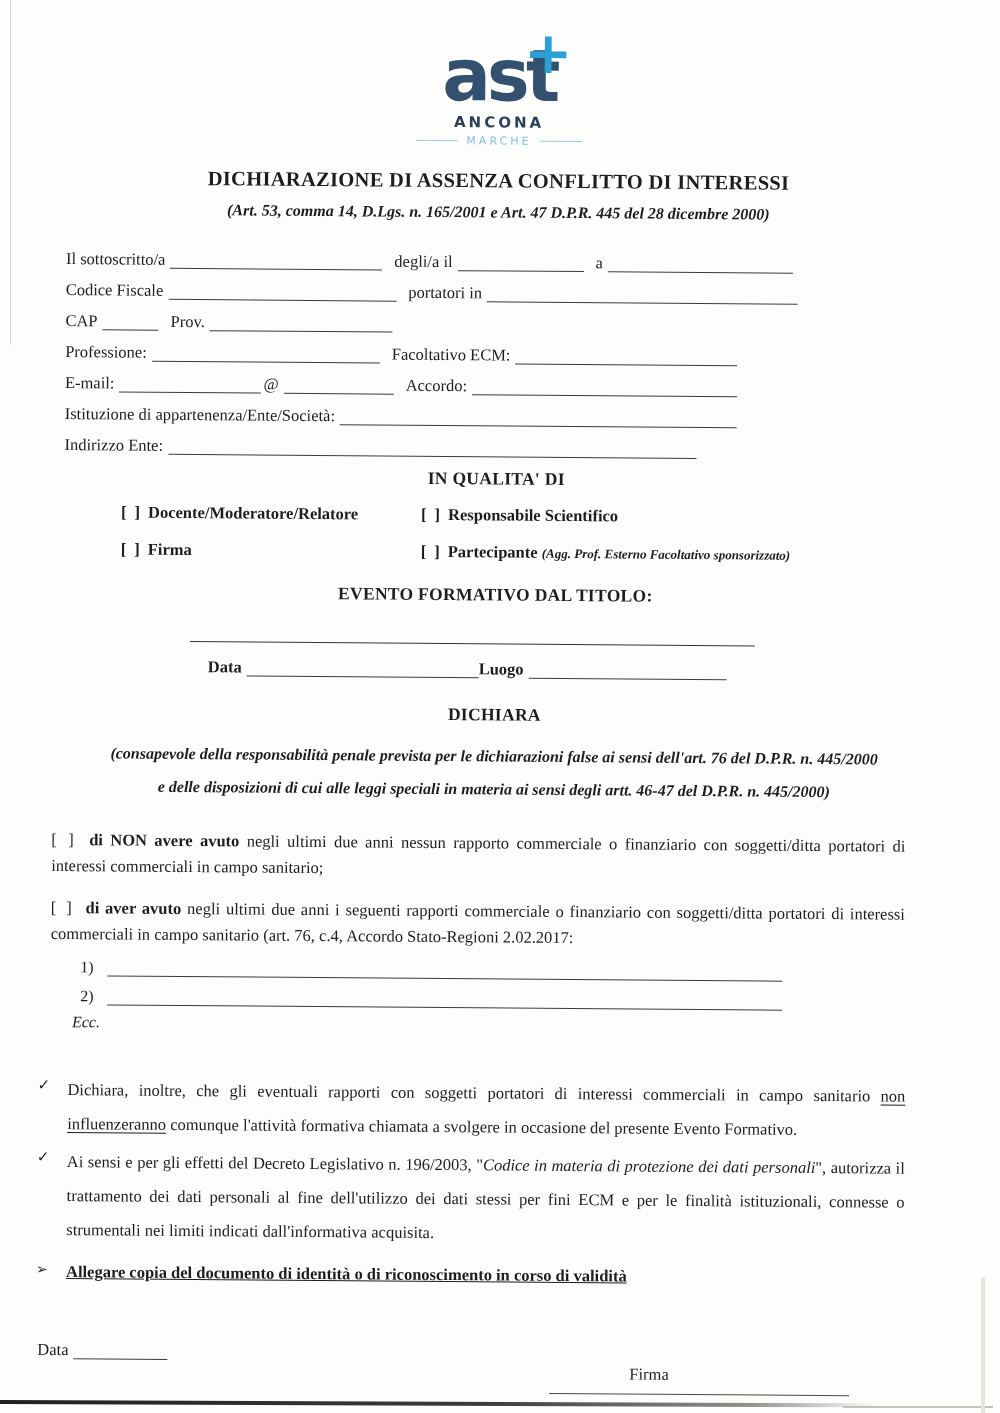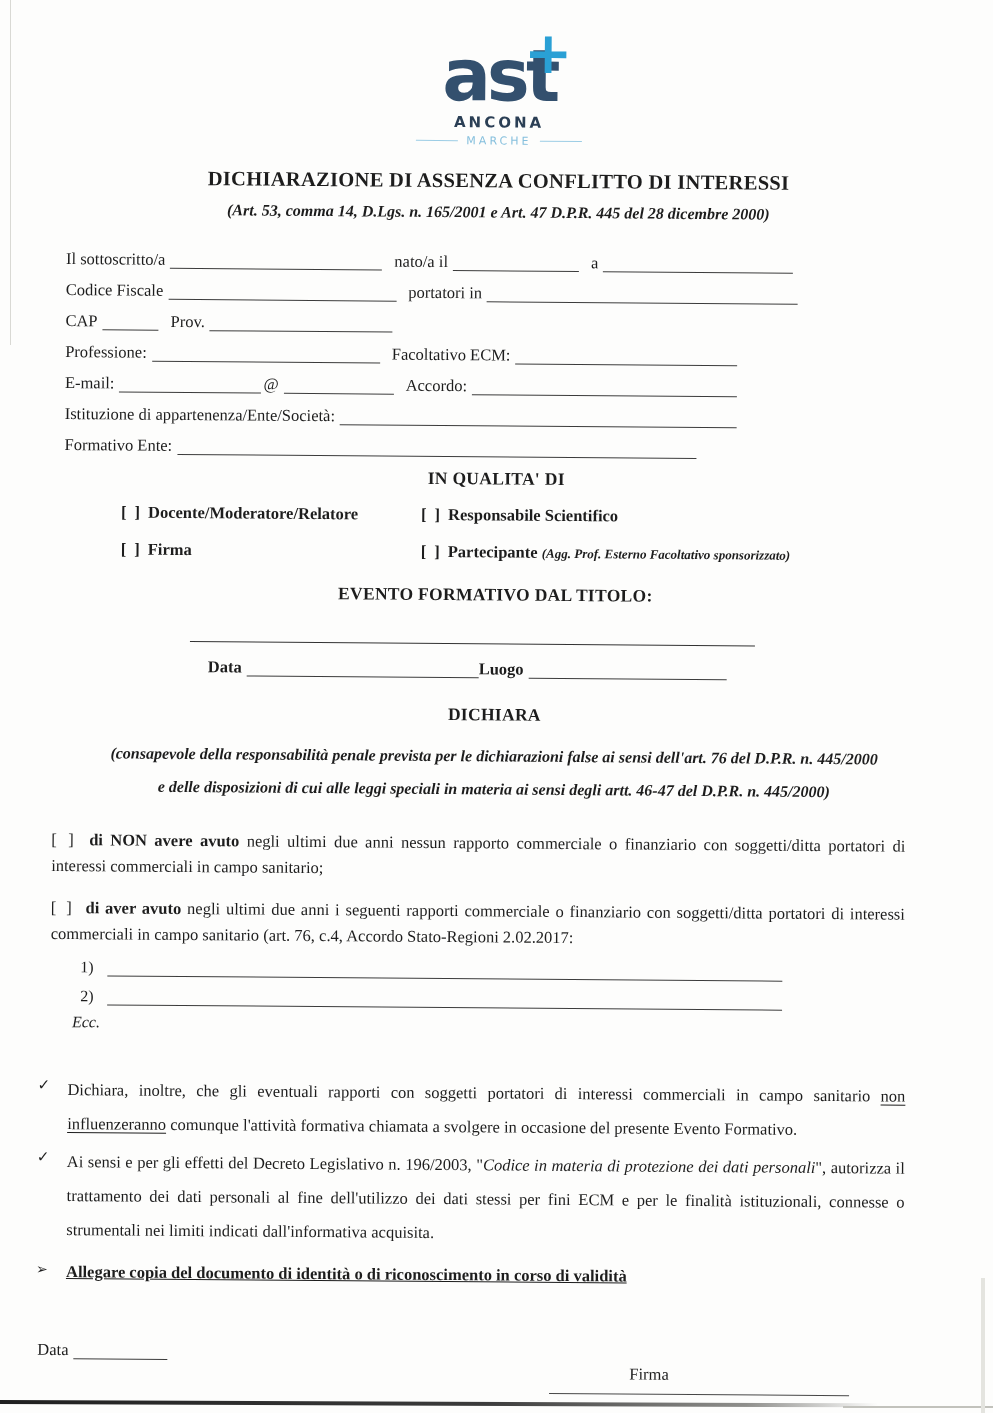--- a/index.html
+++ b/index.html
@@ -104,21 +104,21 @@
       </div>
     </div>
 
     <div class="title">DICHIARAZIONE DI ASSENZA CONFLITTO DI INTERESSI</div>
     <div class="subtitle">(Art. 53, comma 14, D.Lgs. n. 165/2001 e Art. 47 D.P.R. 445 del 28 dicembre 2000)</div>
 
     <div class="form-block">
       <div class="frow" style="margin-right:205px;">
         <span class="lbl">Il sottoscritto/a</span>
         <span class="fill" style="width:212px;"></span>
-        <span class="lbl">nato/a il</span>
+        <span class="lbl">degli/a il</span>
         <span class="fill" style="width:126px;"></span>
         <span class="lbl">a</span>
         <span class="fill flex1"></span>
       </div>
       <div class="frow" style="margin-right:200px;">
         <span class="lbl">Codice Fiscale</span>
         <span class="fill" style="width:228px;"></span>
         <span class="lbl">portatori in</span>
         <span class="fill flex1"></span>
       </div>
@@ -140,21 +140,21 @@
         <span class="lbl" style="margin-left:2px;">@</span>
         <span class="fill" style="width:110px;"></span>
         <span class="lbl">Accordo:</span>
         <span class="fill flex1"></span>
       </div>
       <div class="frow" style="margin-right:260px;">
         <span class="lbl">Istituzione di appartenenza/Ente/Società:</span>
         <span class="fill flex1"></span>
       </div>
       <div class="frow" style="margin-right:300px;">
-        <span class="lbl">Formativo Ente:</span>
+        <span class="lbl">Indirizzo Ente:</span>
         <span class="fill flex1"></span>
       </div>
     </div>
 
     <div class="sec-heading">IN QUALITA' DI</div>
     <div class="qual-grid">
       <div><span class="cbx">[ ]</span><span>Docente/Moderatore/Relatore</span></div>
       <div><span class="cbx">[ ]</span><span>Responsabile Scientifico</span></div>
       <div><span class="cbx">[ ]</span><span>Firma</span></div>
       <div><span class="cbx">[ ]</span><span>Partecipante </span><span class="note">(Agg. Prof. Esterno Facoltativo sponsorizzato)</span></div>

